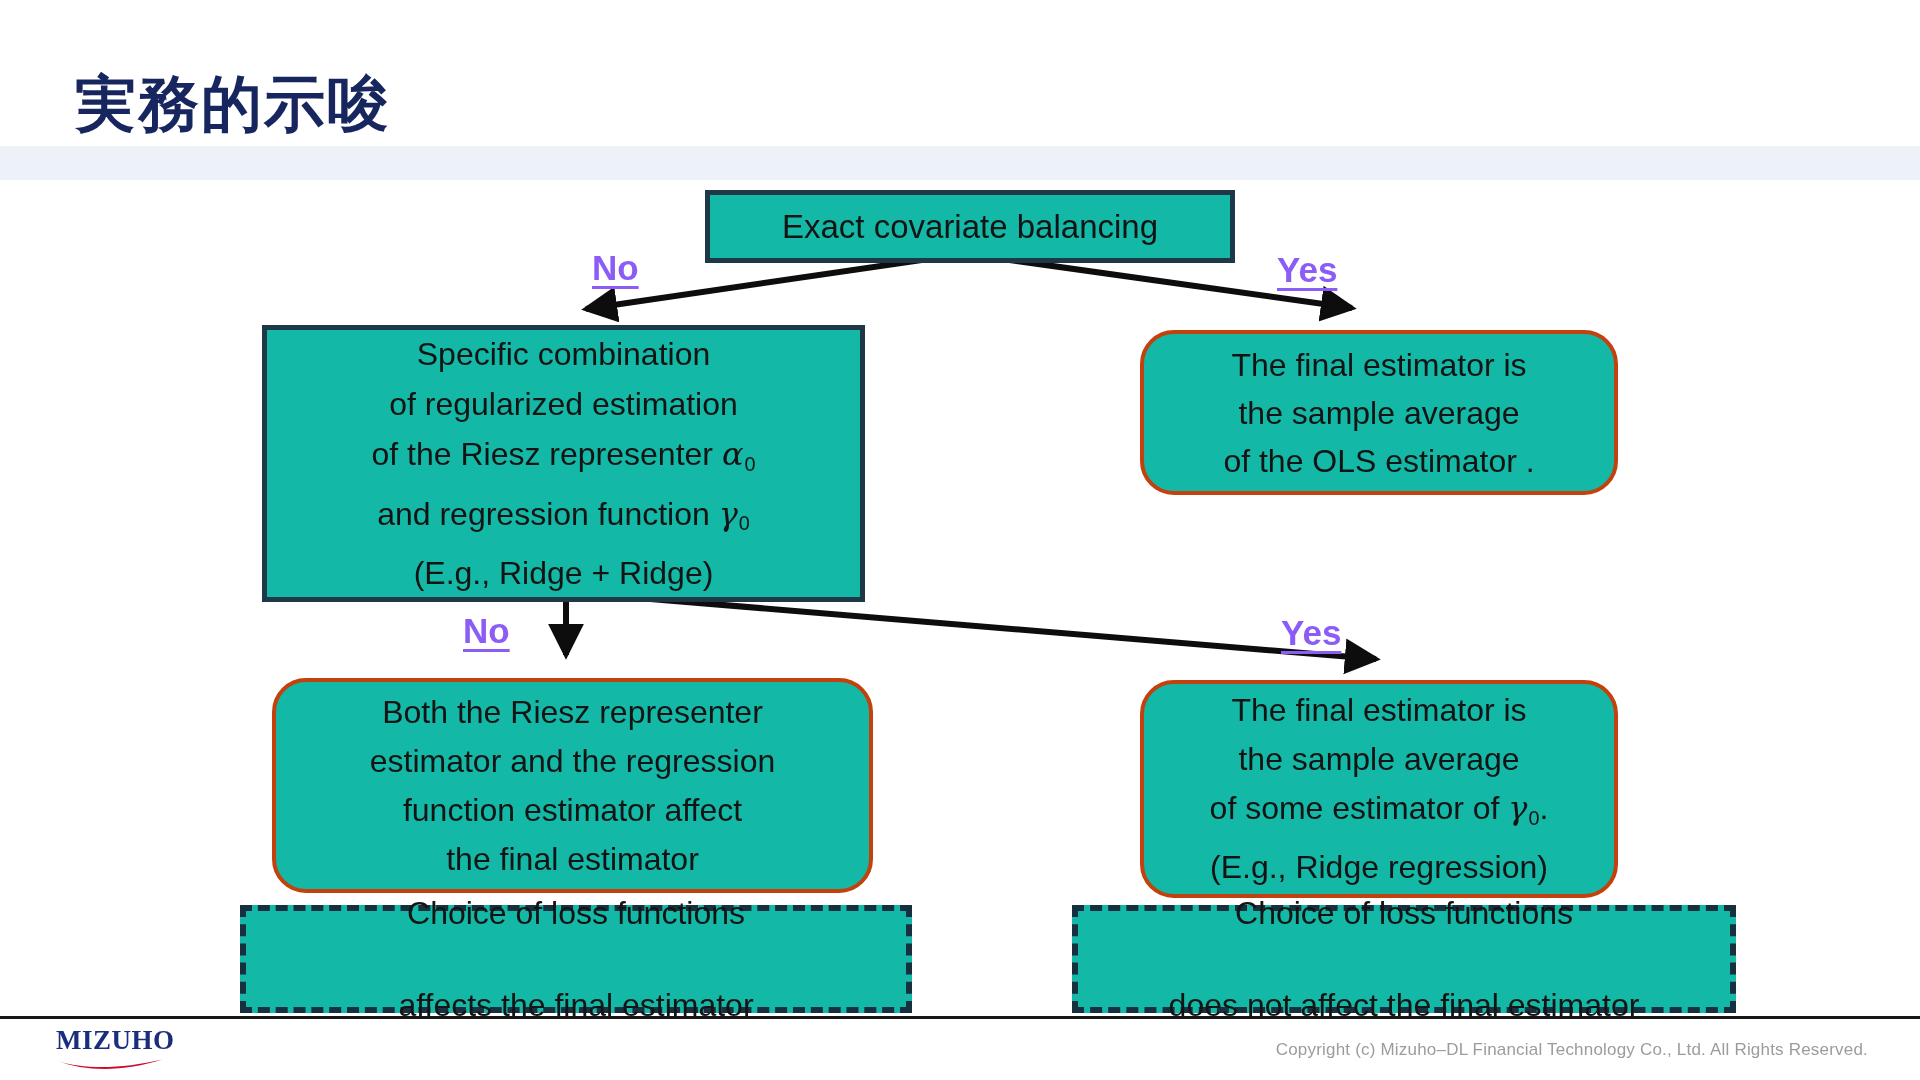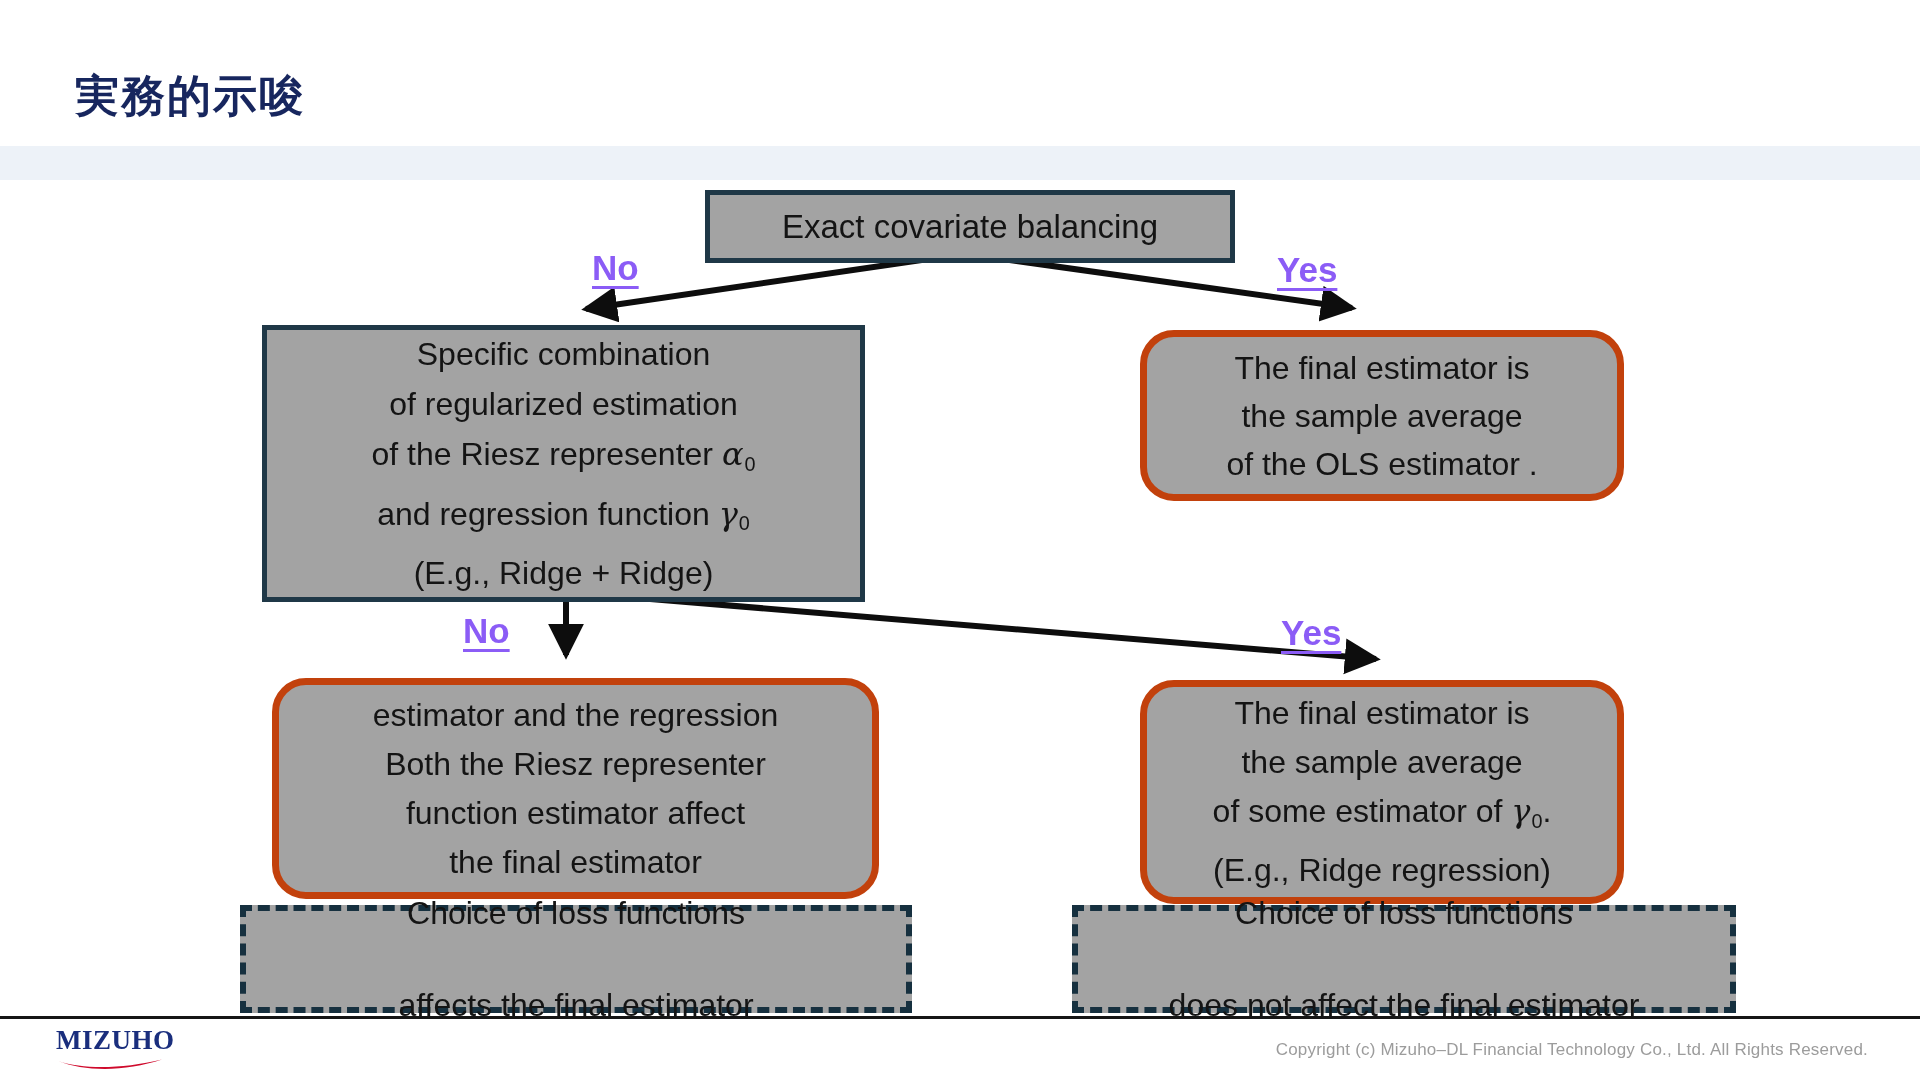--- a/index.html
+++ b/index.html
@@ -6,35 +6,35 @@
   .slide {
     position:relative; width:1920px; height:1080px; overflow:hidden;
     background:#ffffff; font-family:"Liberation Sans", sans-serif; color:#141414;
   }
   .page-number {
     position:absolute; top:4px; right:56px;
     font-size:102px; font-weight:bold; color:#8b8b8b; line-height:1;
   }
   .slide-title {
     position:absolute; left:75px; top:74px;
-    font-size:44px; font-weight:800; color:#17265e; letter-spacing:2px;
+    font-size:61px; font-weight:800; color:#17265e; letter-spacing:2px;
     line-height:1; z-index:2;
   }
   .accent-band {
     position:absolute; left:0; top:146px; width:1920px; height:34px;
     background:#edf2f8; z-index:1;
   }
   .node {
     position:absolute; display:flex; flex-direction:column;
     align-items:center; justify-content:center;
-    text-align:center; background:#a3a3a3; z-index:3;
+    text-align:center; background:#14b8a6; z-index:3;
     font-size:32px; line-height:48px; color:#141414;
   }
   .node-square { border:5px solid #1f3847; }
-  .node-round  { border:7px solid #c2410c; border-radius:34px;text-align:center; }
+  .node-round  { border:4px solid #c2410c; border-radius:34px;text-align:center; }
   .node-dashed { border:6px dashed #16303f; line-height:44px;gap:48px; }
 
   .root-box     { left:705px;  top:190px; width:520px; height:63px;  font-size:33px; }
   .left-box     { left:262px;  top:325px; width:593px; height:267px; line-height:50px;align-items:center; }
   .right-top-box{ left:1140px; top:330px; width:470px; height:157px; }
   .bottom-left-box  { left:272px;  top:678px; width:593px; height:207px; line-height:49px; }
   .bottom-right-box { left:1140px; top:680px; width:470px; height:210px; line-height:49px; }
   .dash-left-box  { left:240px;  top:905px; width:660px; height:96px; }
   .dash-right-box { left:1072px; top:905px; width:652px; height:96px; }
 
@@ -100,22 +100,22 @@
     <div>(E.g., Ridge + Ridge)</div>
   </div>
 
   <div class="node node-round right-top-box">
     <div>The final estimator is</div>
     <div>the sample average</div>
     <div>of the OLS estimator .</div>
   </div>
 
   <div class="node node-round bottom-left-box">
+    <div>Both the Riesz representer</div>
     <div>estimator and the regression</div>
-    <div>Both the Riesz representer</div>
     <div>function estimator affect</div>
     <div>the final estimator</div>
   </div>
 
   <div class="node node-round bottom-right-box">
     <div>The final estimator is</div>
     <div>the sample average</div>
     <div><span>of some estimator of </span><span class="sym">γ</span><span class="sub">0</span><span>.</span></div>
     <div>(E.g., Ridge regression)</div>
   </div>

